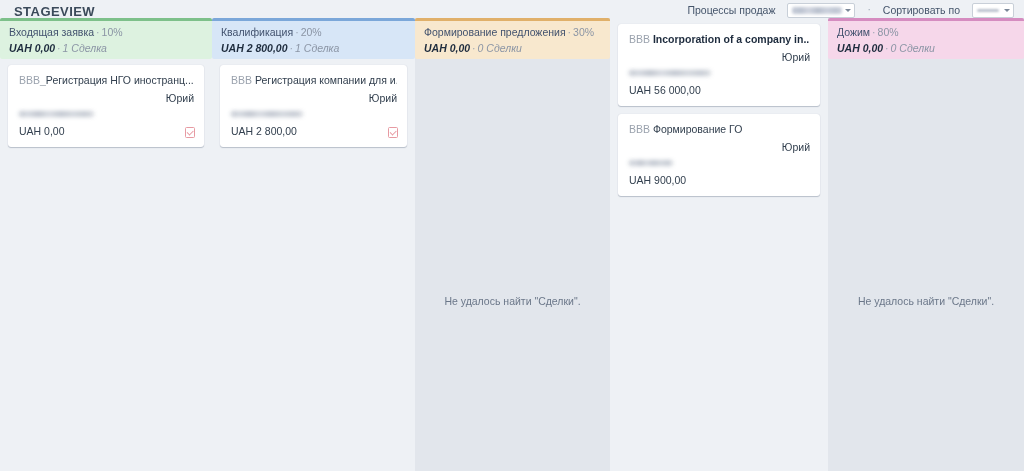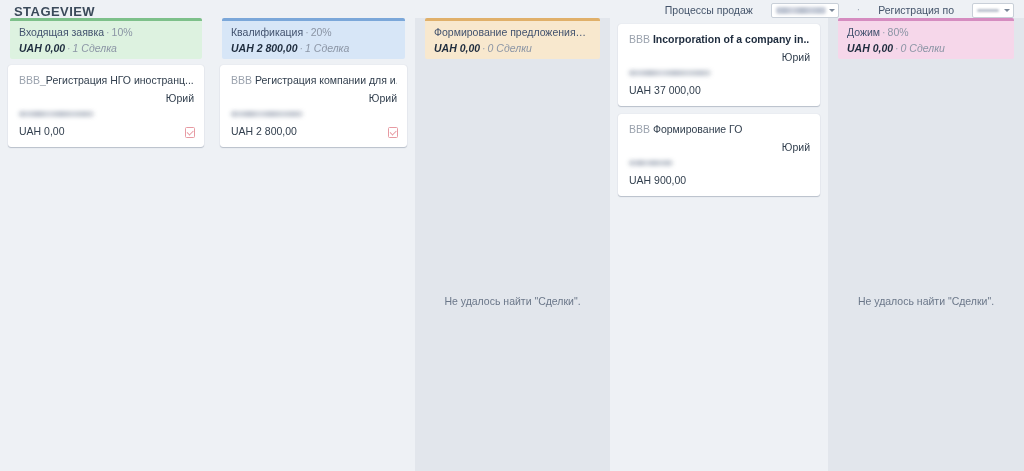--- a/index.html
+++ b/index.html
@@ -37,21 +37,21 @@
     letter-spacing: 0.45px;
     color: #3b4a5a;
     font-weight: 600;
   }
   .topbar-right {
     position: absolute;
     right: 10px;
     top: 2px;
     display: flex;
     align-items: center;
-    gap: 18px;
+    gap: 12px;
     height: 16px;
   }
   .ctrl-label {
     font-size: 10.5px;
     color: #44546a;
     white-space: nowrap;
   }
   .select-box {
     display: inline-flex;
     align-items: center;
@@ -114,21 +114,21 @@
     left: 0; top: 0;
     width: 100%;
     height: 453px;
     box-sizing: border-box;
   }
   .col-body.empty { background: #e2e6ec; }
   .col-body.filled { background: transparent; }
 
   .col-header {
     position: relative;
-    margin: 0 10px;
+    margin: 0 0;
     box-sizing: border-box;
     height: 41px;
     border-radius: 2px;
     border-top-width: 3px;
     border-top-style: solid;
     padding: 5px 9px 0 9px;
     overflow: hidden;
   }
   .col-title-row {
     font-size: 10.5px;
@@ -232,21 +232,21 @@
 
   <div class="topbar">
     <div class="stageview-label">STAGEVIEW</div>
     <div class="topbar-right">
       <span class="ctrl-label">Процессы продаж</span>
       <span class="select-box wide">
         <span class="select-redacted"></span>
         <span class="caret"></span>
       </span>
       <span class="dot-sep">·</span>
-      <span class="ctrl-label">Регистрация по</span>
+      <span class="ctrl-label">Сортировать по</span>
       <span class="select-box narrow">
         <span class="select-redacted"></span>
         <span class="caret"></span>
       </span>
     </div>
   </div>
 
   <div class="board" id="board">
       <div class="column" style="width: 212px;">
         <div class="col-body filled"></div>
@@ -296,21 +296,21 @@
         </div>
       </div>
       <div class="column" style="width: 218px;">
         <div class="col-body filled"></div>
         <div style="position: relative;">
           <div class="cards">
             <div class="card">
               <div class="card-title"><span class="prefix">BBB </span><span class="main">Incorporation of a company in...</span></div>
               <div class="card-owner">Юрий</div>
               <div class="card-redacted" style="width: 82px;"></div>
-              <div class="card-amount">UAH 37 000,00</div>
+              <div class="card-amount">UAH 56 000,00</div>
             </div>
             <div class="card">
               <div class="card-title"><span class="prefix">BBB </span><span class="main regular">Формирование ГО</span></div>
               <div class="card-owner">Юрий</div>
               <div class="card-redacted" style="width: 44px;"></div>
               <div class="card-amount">UAH 900,00</div>
             </div>
           </div>
         </div>
       </div>

